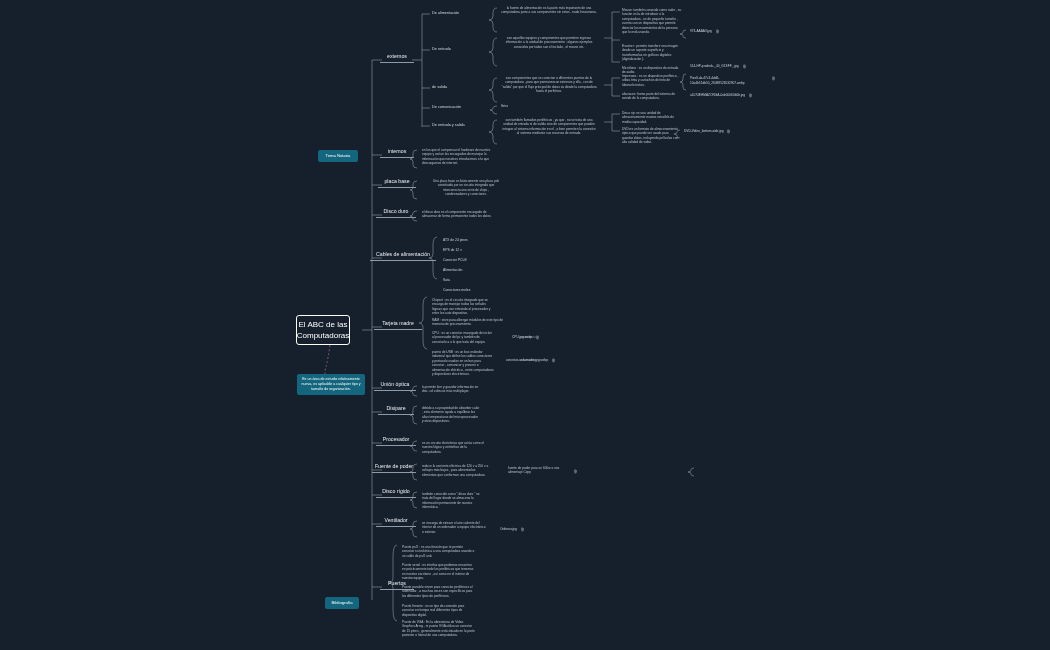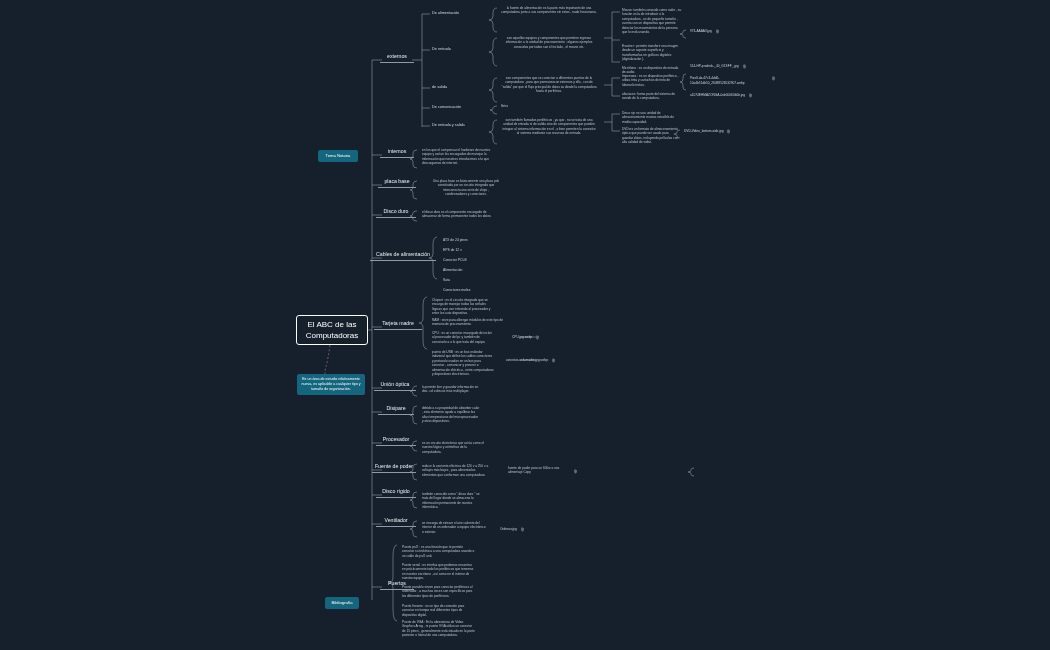--- a/index.html
+++ b/index.html
@@ -178,21 +178,21 @@
       <path d="M417,492 q-4,0 -4,3 v2 q0,3 -3,3 q3,0 3,3 v2 q0,3 4,3"></path>
 
       <path d="M417,521 q-4,0 -4,3 v2 q0,3 -3,3 q3,0 3,3 v2 q0,3 4,3"></path>
 
       <path d="M397,545 q-4,0 -4,12 v20 q0,6 -4,6 q4,0 4,6 v20 q0,12 4,12"></path>
     </g>
 
     <path d="M330,345 q-2,14 -4,22 q-2,6 0,10" stroke="#a86b86" stroke-width="0.7" stroke-dasharray="2,2" fill="none"></path>
   </svg>
 
-  <div class="root-node" style="left:296px;top:315px;width:72px;height:30px;display:flex;align-items:center;justify-content:center;">
+  <div class="root-node" style="left:296px;top:315px;width:54px;height:30px;display:flex;align-items:center;justify-content:center;">
     <span>El ABC de las Computadoras</span>
   </div>
 
   <div class="badge small" style="left:318px;top:150px;width:40px;">
     <span>Tema Notaria</span>
   </div>
 
   <div class="badge" style="left:297px;top:374px;width:68px;">
     <span>Es un área de estudio relativamente nueva, es aplicable a cualquier tipo y tamaño de organización.</span>
   </div>

